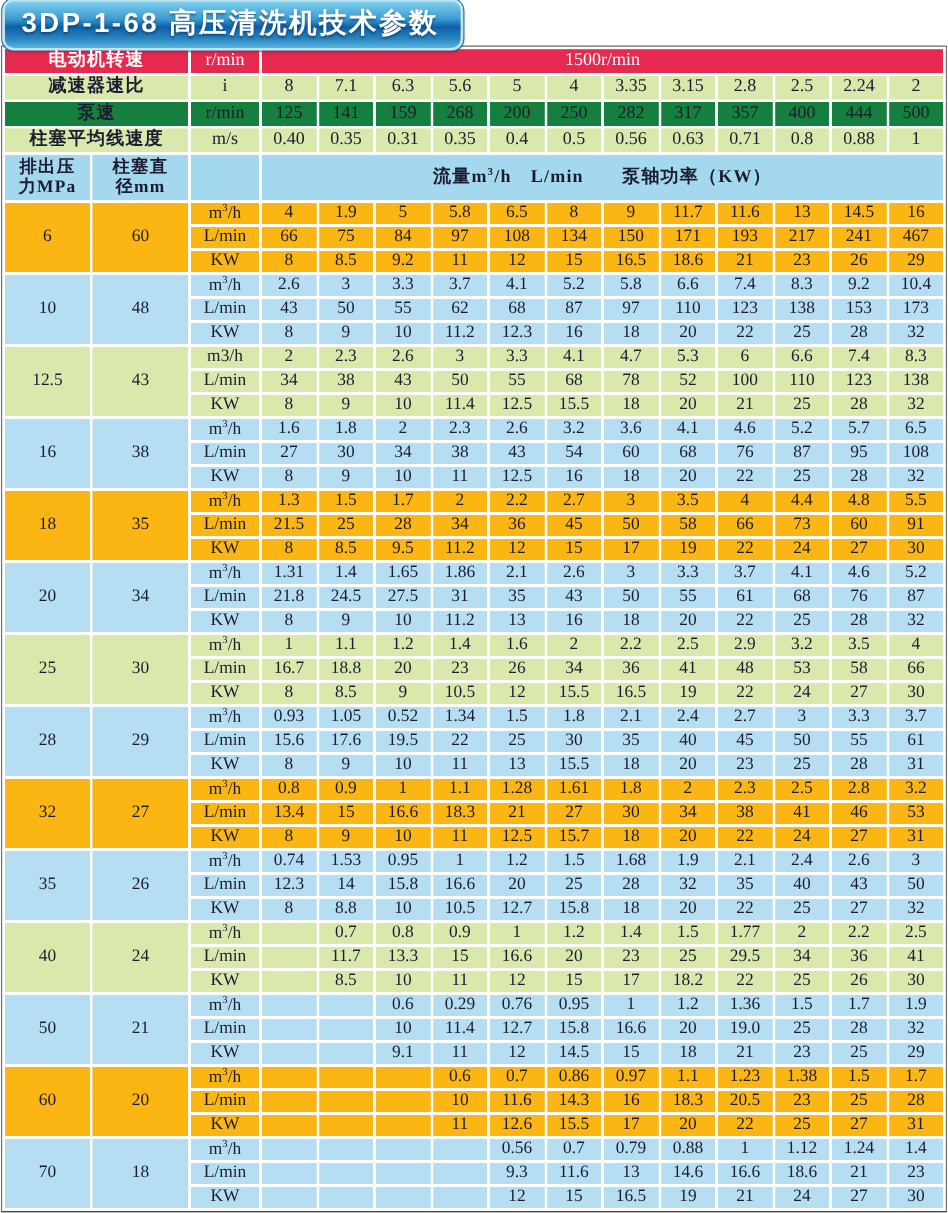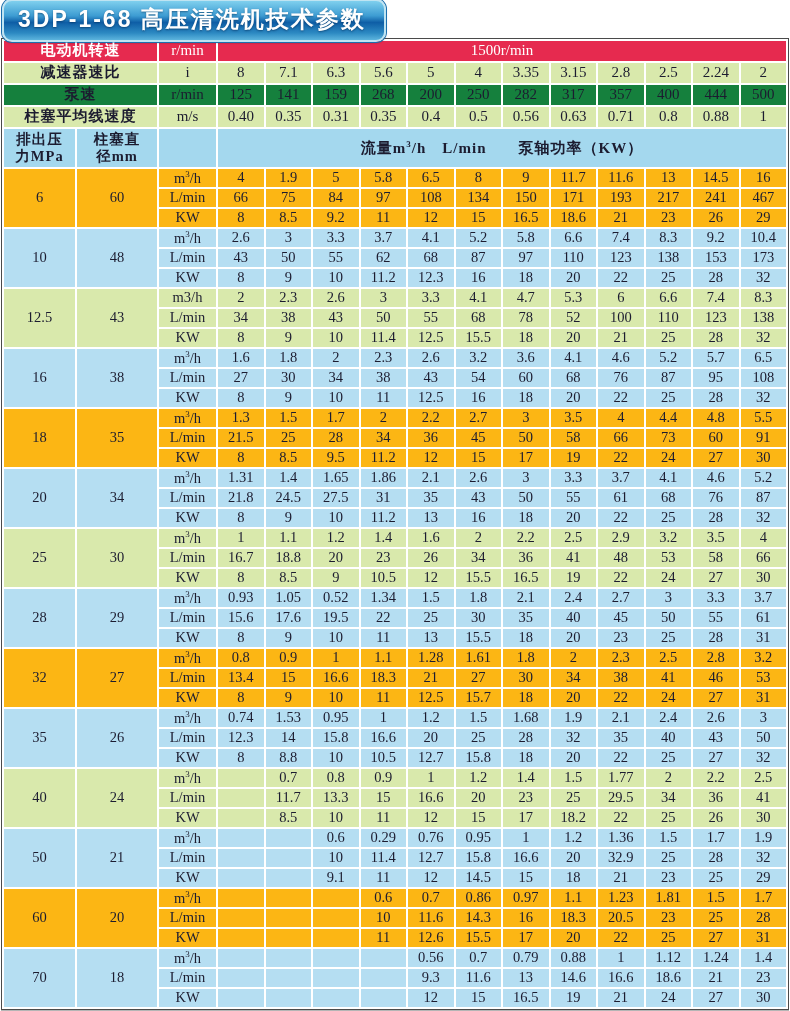--- a/index.html
+++ b/index.html
@@ -682,21 +682,21 @@
         <tr>
           <td class="bg-blue">L/min</td>
           <td class="bg-blue"></td>
           <td class="bg-blue"></td>
           <td class="bg-blue">10</td>
           <td class="bg-blue">11.4</td>
           <td class="bg-blue">12.7</td>
           <td class="bg-blue">15.8</td>
           <td class="bg-blue">16.6</td>
           <td class="bg-blue">20</td>
-          <td class="bg-blue">32.9</td>
+          <td class="bg-blue">19.0</td>
           <td class="bg-blue">25</td>
           <td class="bg-blue">28</td>
           <td class="bg-blue">32</td>
         </tr>
         <tr>
           <td class="bg-blue">KW</td>
           <td class="bg-blue"></td>
           <td class="bg-blue"></td>
           <td class="bg-blue">9.1</td>
           <td class="bg-blue">11</td>
@@ -715,21 +715,21 @@
           <td class="bg-orange">m<sup>3</sup>/h</td>
           <td class="bg-orange"></td>
           <td class="bg-orange"></td>
           <td class="bg-orange"></td>
           <td class="bg-orange">0.6</td>
           <td class="bg-orange">0.7</td>
           <td class="bg-orange">0.86</td>
           <td class="bg-orange">0.97</td>
           <td class="bg-orange">1.1</td>
           <td class="bg-orange">1.23</td>
-          <td class="bg-orange">1.81</td>
+          <td class="bg-orange">1.38</td>
           <td class="bg-orange">1.5</td>
           <td class="bg-orange">1.7</td>
         </tr>
         <tr>
           <td class="bg-orange">L/min</td>
           <td class="bg-orange"></td>
           <td class="bg-orange"></td>
           <td class="bg-orange"></td>
           <td class="bg-orange">10</td>
           <td class="bg-orange">11.6</td>

